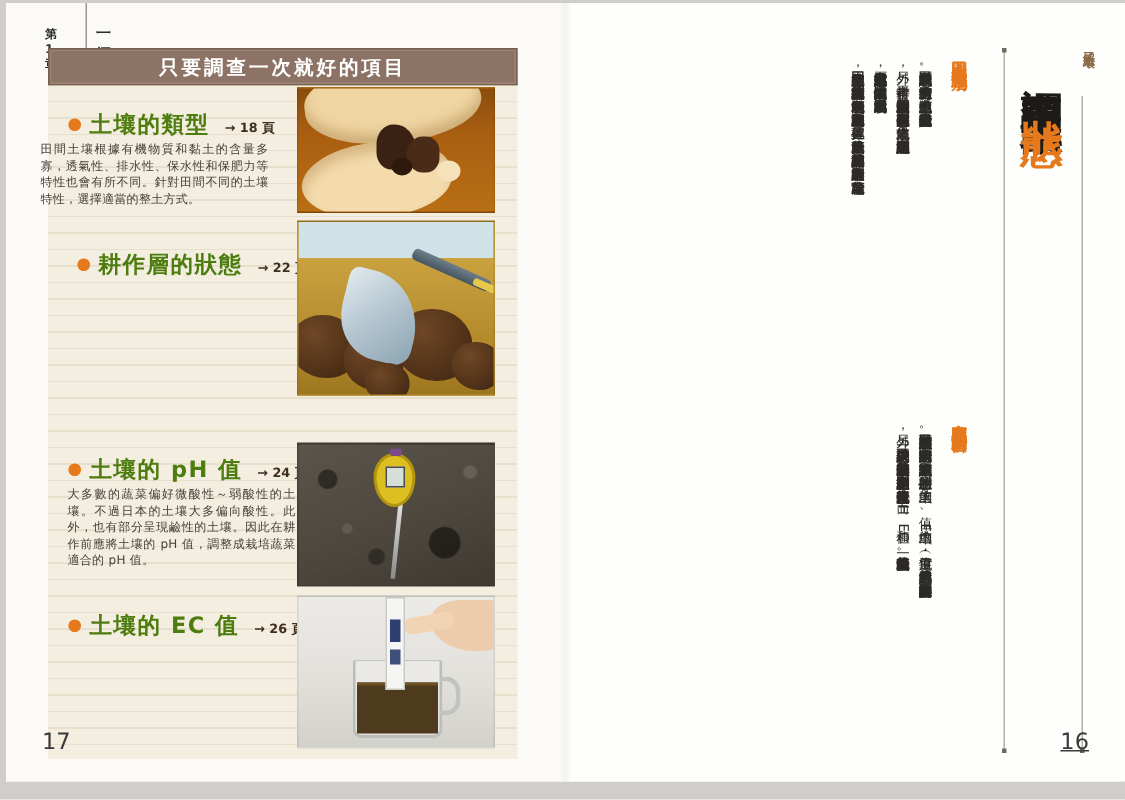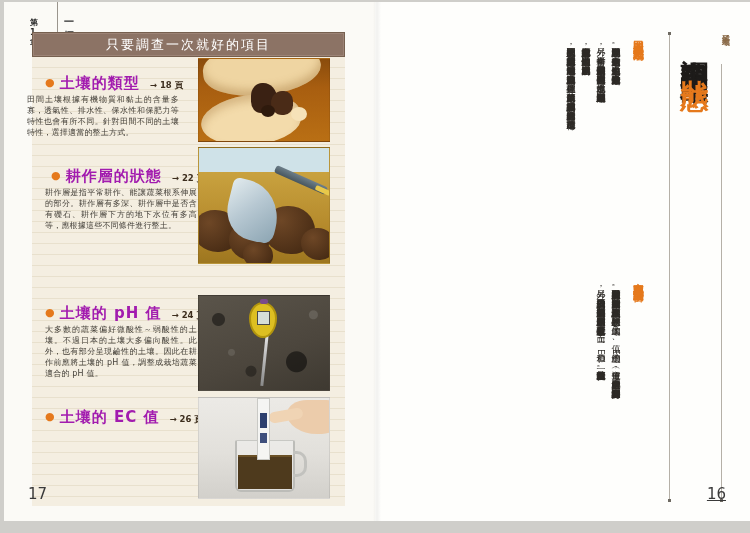--- a/index.html
+++ b/index.html
@@ -22,34 +22,34 @@
   .page-left { position:absolute; left:0; top:0; width:371px; height:100%; background:#fbfaf6; }
   .chapter-header { position:absolute; left:26px; top:8px; height:22px; }
   .chapter-label { position:absolute; left:0; top:7px; font-size:8px; font-weight:bold; color:#2b2b2b; }
   .chapter-divider { position:absolute; left:27px; top:-8px; width:1px; height:30px; background:#9a958d; }
   .chapter-title { position:absolute; left:34px; top:5px; font-size:10px; font-weight:bold; color:#2b2b2b; letter-spacing:1px; }
 
   .bar {
     position:absolute; left:28px; width:313px; height:25px;
     background:#8c7365; border:1px solid #76604f;
     box-shadow:inset 0 0 0 1px #9c8376;
-    color:#fff; font-size:13px; font-weight:normal; letter-spacing:2px;
+    color:#fff; font-size:13px; font-weight:bold; letter-spacing:2px;
     display:flex; align-items:center; justify-content:center;
   }
   .bar1 { top:30px; }
   .bar2 { top:267px; }
 
   .panel {
     position:absolute; left:28px; top:55px; width:313px; height:449px;
     background:repeating-linear-gradient(180deg, #f4eee1 0px, #f4eee1 10px, #e8e0cd 10px, #e8e0cd 11px);
   }
 
   .item-head { position:absolute; white-space:nowrap; }
   .bullet { color:#e5791c; font-size:11px; vertical-align:2px; }
-  .item-title { color:#a21caf; font-size:15px; font-weight:bold; letter-spacing:1px; }
+  .item-title { color:#4d7c0f; font-size:15px; font-weight:bold; letter-spacing:1px; }
   .page-ref { color:#3d2e1e; font-size:8.5px; font-weight:bold; margin-left:5px; }
   .item-body {
     position:absolute; width:152px; font-size:8px; line-height:11px;
     color:#45413a; text-align:justify; letter-spacing:.2px;
   }
 
   .img-box { position:absolute; width:132px; overflow:hidden; border:1px solid rgba(0,0,0,.08); }
 
   
   .img1 { background:linear-gradient(180deg,#8a4c0c 0%, #a85e10 35%, #b96f14 100%); }
@@ -167,21 +167,20 @@
       <div class="clump2"></div>
       <div class="clump3"></div>
       <div class="thumb"></div>
     </div>
 
     <div class="item-head" style="left:47px; top:164px;">
       <span class="bullet">●</span>
       <span class="item-title">耕作層的狀態</span>
       <span class="page-ref">→ 22 頁</span>
     </div>
-    <div class="item-body" style="left:41px; top:185px;">耕作層是指平常耕作、能讓蔬菜根系伸展的部分。耕作層有多深、耕作層中是否含有礫石、耕作層下方的地下水位有多高等，應根據這些不同條件進行整土。</div>
     <div class="img-box img2" style="left:194px; top:145px; height:117px;">
       <div class="sky"></div>
       <div class="clump c1"></div>
       <div class="clump c2"></div>
       <div class="clump c3"></div>
       <div class="clump c4"></div>
       <div class="blade"></div>
       <div class="clump c5"></div>
       <div class="handle"></div>
       <div class="glint"></div>

